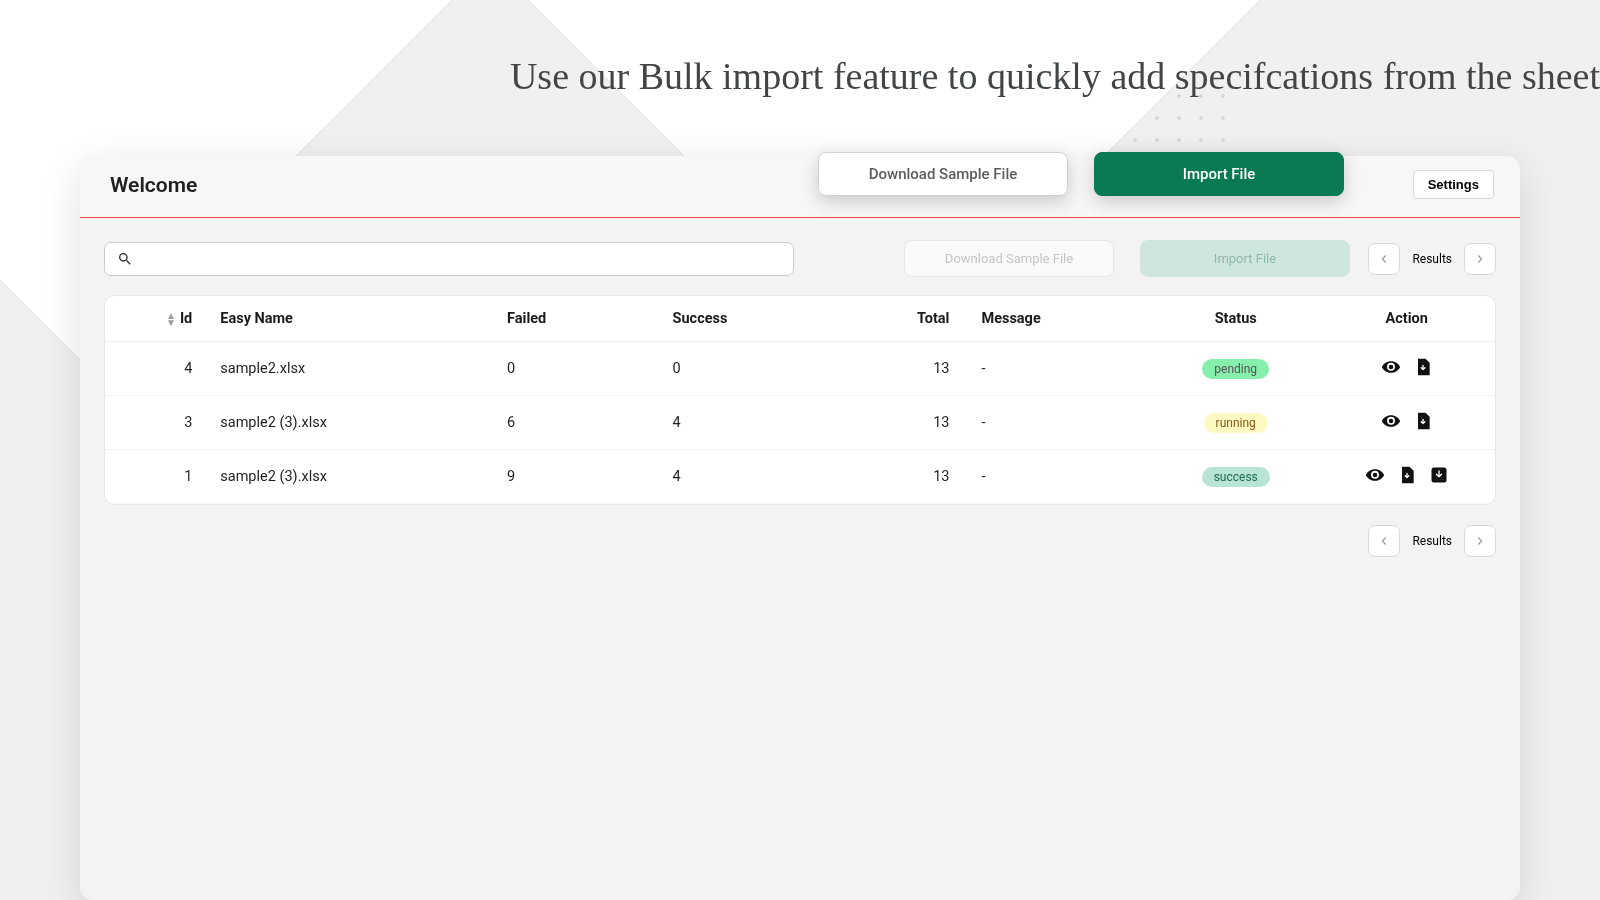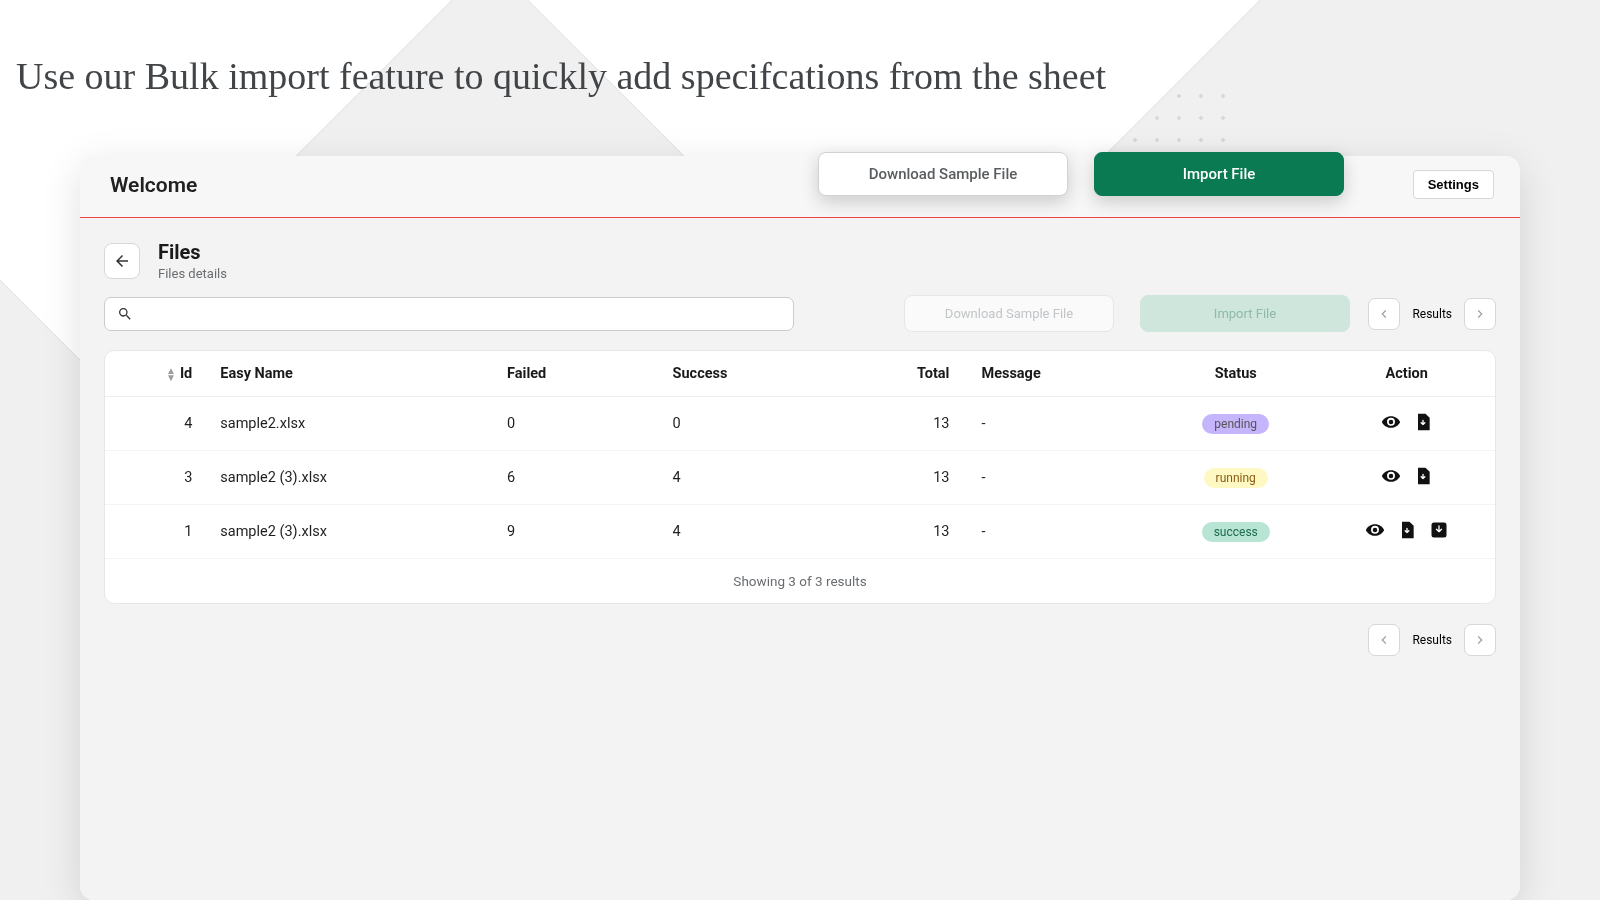--- a/index.html
+++ b/index.html
@@ -35,26 +35,25 @@
     top: 85px; right: 370px;
     width: 260px; height: 170px;
     background-image: radial-gradient(#d9d9d9 1.6px, transparent 1.6px);
     background-size: 22px 22px;
   }
   
   .headline {
     position: absolute;
     top: 54px;
     left: 0; right: 0;
-    text-align: left;
+    text-align: right;
     font-family: Georgia, "Times New Roman", serif;
     font-size: 38px;
     color: #414548;
     font-weight: 500;
-    padding-left: 16px;
   }
   
   .app {
     position: absolute;
     top: 156px;
     left: 80px;
     right: 80px;
     bottom: 0;
     background: #f7f7f7;
     border-radius: 14px;
@@ -241,21 +240,21 @@
   th.col-status, td.col-status { text-align: center; width: 150px; }
   th.col-action, td.col-action { text-align: center; width: 160px; }
   .sort-hint { font-size: 10px; color: #9a9da0; margin-right: 4px; display:inline-block; line-height:7px; vertical-align: middle;}
 
   .badge {
     display: inline-block;
     padding: 3px 12px;
     border-radius: 10px;
     font-size: 12px;
   }
-  .badge-pending { background: #c4b5fd; color: #555; }
+  .badge-pending { background: #86efac; color: #555; }
   .badge-running { background: #fef9c3; color: #8a5a12; }
   .badge-success { background: #b7e4d3; color: #1f6b4e; }
 
   .row-actions { display: inline-flex; gap: 10px; align-items: center; justify-content: center;}
   .icon-btn { width: 22px; height: 22px; display: inline-flex; align-items:center; justify-content:center; cursor: pointer; border-radius: 4px;}
   .icon-btn svg { width: 20px; height: 20px; }
 
   .table-footer {
     text-align: center;
     font-size: 13.5px;
@@ -286,31 +285,20 @@
 <div class="app">
 
 
   <div class="welcome-row">
     <div class="welcome-title">Welcome</div>
     <button class="settings-btn">Settings</button>
   </div>
 
   <div class="content">
 
-    <div class="files-header">
-      <div class="back-btn">
-        <svg width="18" height="18" viewBox="0 0 24 24">
-            <path d="M20 11H7.8l5.6-5.6L12 4l-8 8 8 8 1.4-1.4L7.8 13H20z" fill="#333"></path>
-          </svg>
-      </div>
-      <div class="files-title-block">
-        <h2>Files</h2>
-        <p>Files details</p>
-      </div>
-    </div>
 
     <div class="action-row">
       <div class="search-wrap">
         <svg width="16" height="16" viewBox="0 0 24 24">
             <path d="M15.5 14h-.8l-.3-.3a6.5 6.5 0 10-.7.7l.3.3v.8l5 5 1.5-1.5-5-5zm-6 0a4.5 4.5 0 110-9 4.5 4.5 0 010 9z" fill="#333"></path>
           </svg>
       </div>
       <div class="ghost-actions">
         <div class="ghost-btn">Download Sample File</div>
         <div class="ghost-btn green">Import File</div>
@@ -412,21 +400,20 @@
                   <span class="icon-btn">
                     <svg viewBox="0 0 24 24">
                       <rect x="3" y="3" width="18" height="18" rx="3" fill="#111"></rect>
                       <path d="M12 7v7m0 0l-3-3m3 3l3-3" stroke="#fff" stroke-width="1.6" fill="none" stroke-linecap="round"></path>
                     </svg>
                   </span>
                 </div></td>
             </tr>
           </tbody>
       </table>
-      <div class="table-footer">Showing 3 of 3 results</div>
     </div>
 
     <div class="pager-bottom">
       <div class="pager">
         <div class="pager-btn">
           <svg width="14" height="14" viewBox="0 0 24 24">
               <path d="M15 6l-6 6 6 6" stroke="#9a9da0" stroke-width="2" fill="none"></path>
             </svg>
         </div>
         <span class="pager-label">Results</span>

